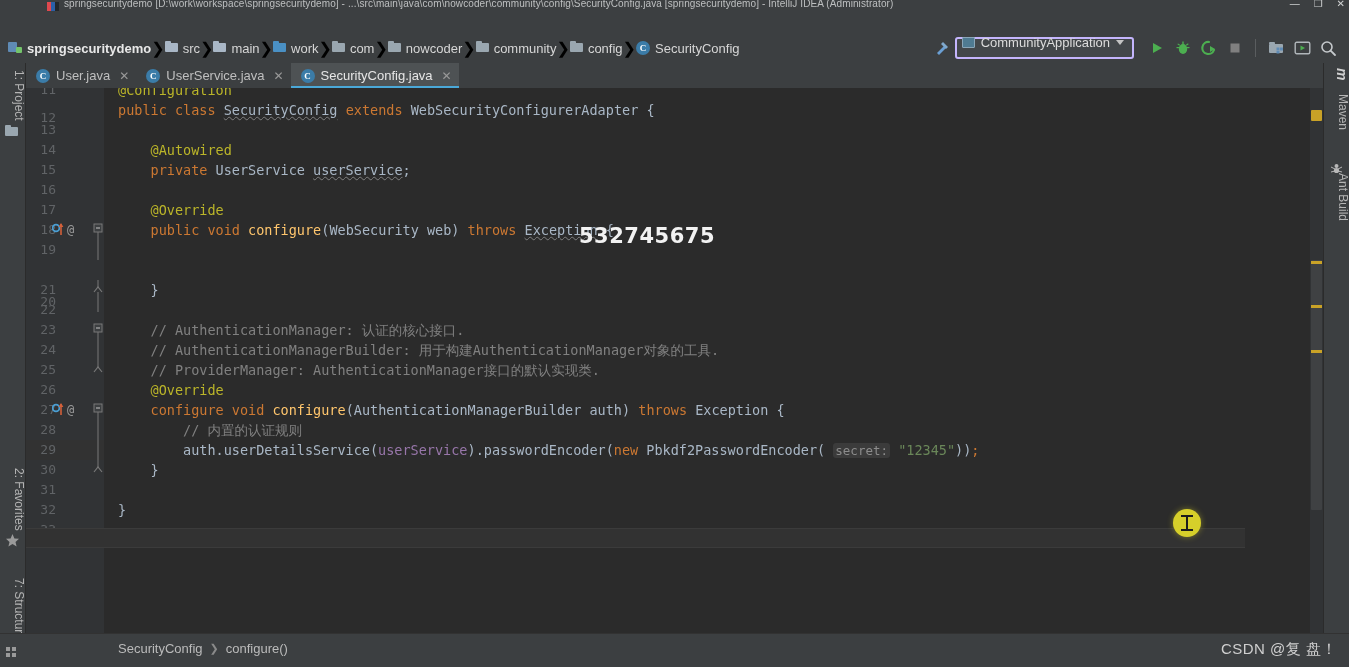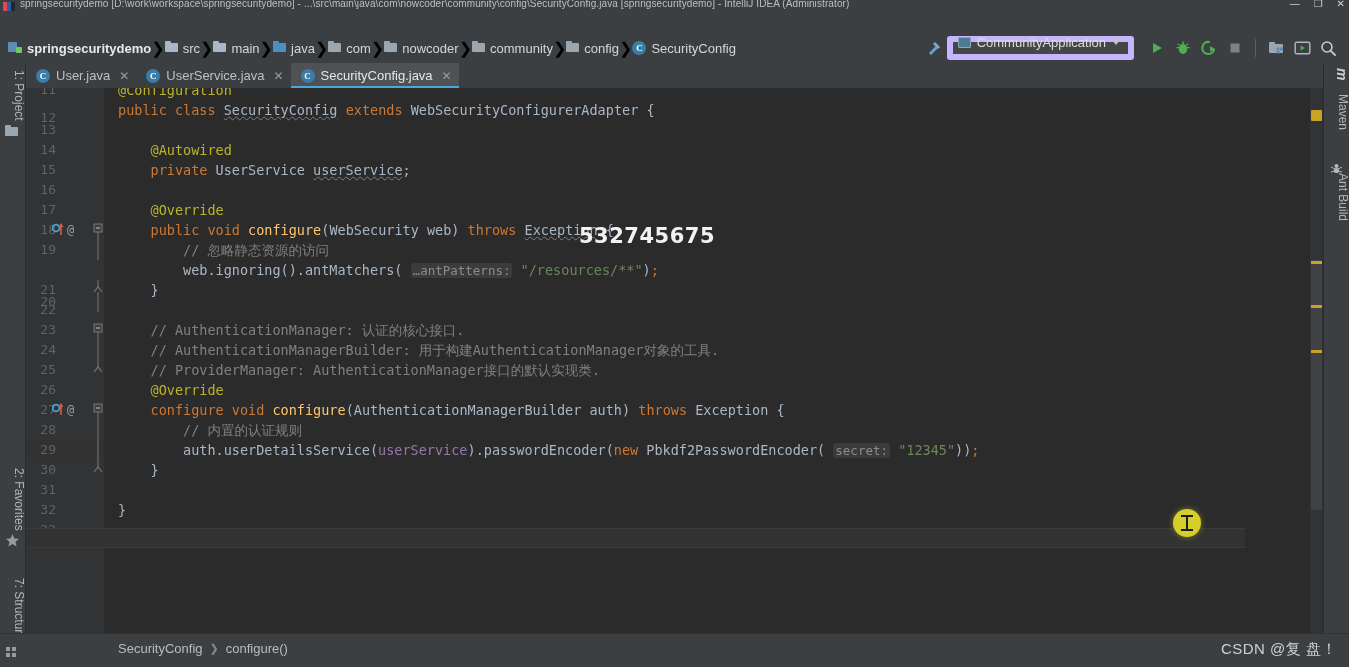--- a/index.html
+++ b/index.html
@@ -8,21 +8,21 @@
     background: #3c3f41;
     font-family: "Liberation Sans", sans-serif;
     overflow: hidden;
   }
   #app { position: relative; width: 1349px; height: 667px; }
 
   
   .titlebar {
     position: absolute; top: 0; left: 0; width: 1349px; height: 13px;
     background: #3c3f41; display: flex; align-items: center;
-    overflow: hidden; white-space: nowrap;
+    overflow: hidden; white-space: nowrap; padding-left: 44px;
   }
   .titlebar .tb-logo {
     width: 12px; height: 9px; margin: 0 5px 0 3px;
     background: linear-gradient(90deg,#e0484e 0 33%,#2a5fa8 33% 66%,#22272c 66% 100%);
     flex: 0 0 auto;
   }
   .titlebar .tb-text {
     font-size: 10px; color: #c8cacb; line-height: 13px;
     letter-spacing: .1px; opacity: .92;
     position: relative; top: -3px;
@@ -74,21 +74,21 @@
     width: 14px; height: 14px; border-radius: 50%; background: #3b7ca8;
     color:#fff; font-size: 9px; font-weight: bold; display:inline-flex;
     align-items:center; justify-content:center; font-family:"Liberation Serif",serif;
   }
 
   .tb-right { margin-left: auto; display: flex; align-items: center; gap: 0px; padding-right: 8px;}
   .tb-btn { width: 26px; height: 26px; display:flex; align-items:center; justify-content:center; }
 
   .runcfg {
     display: flex; align-items: center; gap: 6px; height: 22px;
-    border: 6px solid #c4b5fd; border-radius: 3px; padding: 0 8px 12px 5px;
+    border: 2px solid #c4b5fd; border-radius: 3px; padding: 0 8px 12px 5px;
     background: #43474a; margin-right: 10px;
   }
   .runcfg .txt { font-size: 13px; color: #dcdcdc; white-space: nowrap; }
   .runcfg .caret { width:0;height:0;border-left:4px solid transparent;border-right:4px solid transparent;border-top:5px solid #c4c4c4; }
   .appico { width:13px;height:11px;border:1.5px solid #8aa6b8; border-radius:1px; background:#4f7b92;}
 
   
   .tabbar {
     position: absolute; top: 63px; left: 26px; width: 1297px; height: 25px;
     background: #3c3f41; display: flex; align-items: flex-end;
@@ -272,21 +272,21 @@
           <span class="folder-ico"></span>
         </span>
       <span class="lbl">main</span>
     </div>
     <span class="sep">❯</span>
 
     <div class="crumb">
       <span class="ico">
           <span class="folder-ico blue"></span>
         </span>
-      <span class="lbl">java</span>
+      <span class="lbl">work</span>
     </div>
     <span class="sep">❯</span>
 
     <div class="crumb">
       <span class="ico">
           <span class="folder-ico mod"></span>
         </span>
       <span class="lbl">com</span>
     </div>
     <span class="sep">❯</span>
@@ -617,23 +617,21 @@
       <div class="cl" style="top:12px;"><span class="kw">public</span> <span class="kw">class</span> <span class="cls squig">SecurityConfig</span> <span class="kw">extends</span> <span class="cls">WebSecurityConfigurerAdapter</span> <span class="plain">{</span></div>
 
       <div class="cl" style="top:52px;"><span class="ann">    @Autowired</span></div>
 
       <div class="cl" style="top:72px;"><span class="plain">    </span><span class="kw">private</span> <span class="cls">UserService</span> <span class="plain squig">userService</span><span class="plain">;</span></div>
 
       <div class="cl" style="top:112px;"><span class="ann">    @Override</span></div>
 
       <div class="cl" style="top:132px;"><span class="plain">    </span><span class="kw">public</span> <span class="kw">void</span> <span class="fn">configure</span><span class="plain">(</span><span class="cls">WebSecurity</span> <span class="plain">web)</span> <span class="kw">throws</span> <span class="cls squig">Exception</span> <span class="plain">{</span></div>
 
-      <div class="cl" style="top:152px;"><span class="cm">        // 忽略静态资源的访问</span></div>
-
-      <div class="cl" style="top:172px;"><span class="plain">        web.ignoring().antMatchers(</span> <span class="hint">…antPatterns:</span> <span class="str">"/resources/**"</span><span class="plain">)</span><span class="kw">;</span></div>
+
 
       <div class="cl" style="top:192px;"><span class="plain">    }</span></div>
 
       <div class="cl" style="top:232px;"><span class="cm">    // AuthenticationManager: 认证的核心接口.</span></div>
       <div class="cl" style="top:252px;"><span class="cm">    // AuthenticationManagerBuilder: 用于构建AuthenticationManager对象的工具.</span></div>
       <div class="cl" style="top:272px;"><span class="cm">    // ProviderManager: AuthenticationManager接口的默认实现类.</span></div>
 
       <div class="cl" style="top:292px;"><span class="ann">    @Override</span></div>
 
       <div class="cl" style="top:312px;"><span class="plain">    </span><span class="kw">configure</span> <span class="kw">void</span> <span class="fn">configure</span><span class="plain">(</span><span class="cls">AuthenticationManagerBuilder</span> <span class="plain">auth)</span> <span class="kw">throws</span> <span class="cls">Exception</span> <span class="plain">{</span></div>

